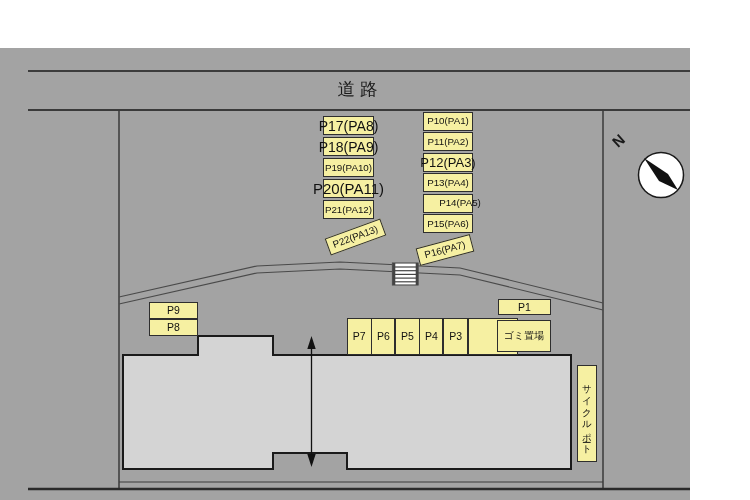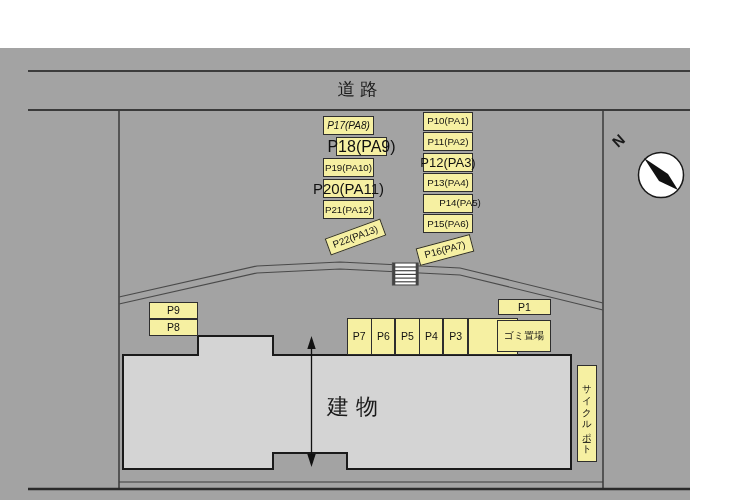--- a/index.html
+++ b/index.html
@@ -60,33 +60,32 @@
     </g>
 
     <g>
       <circle cx="661" cy="127" r="22.5" fill="#ffffff" stroke="#1a1a1a" stroke-width="1.5"></circle>
       <path d="M644,110 L668,126 L678,142 L659,133 Z" fill="#111"></path>
     </g>
   </svg>
 
   <div class="lbl road-lbl" style="left:310px;top:29px;">道路</div>
   <div class="lbl road-lbl" style="left:308px;top:455px;">道路</div>
-  <div class="lbl building-lbl" style="left:316px;top:344px;">建物</div>
   <div class="lbl north-lbl" style="left:613px;top:84px;">N</div>
 
   <div>
       <div class="stall" style="left: 423px; top: 63.5px; width: 50px; height: 19px; font-size: 9.8px;">P10(PA1)</div>
       <div class="stall" style="left: 423px; top: 84px; width: 50px; height: 19px; font-size: 9.8px;">P11(PA2)</div>
       <div class="stall" style="left: 423px; top: 104.5px; width: 50px; height: 19px; font-size: 13px;">P12(PA3)</div>
       <div class="stall" style="left: 423px; top: 125px; width: 50px; height: 19px; font-size: 9.8px;">P13(PA4)</div>
       <div class="stall" style="left: 423px; top: 145.5px; width: 50px; height: 19px; font-size: 9.8px; padding-left: 24px;">P14(PA5)</div>
       <div class="stall" style="left: 423px; top: 166px; width: 50px; height: 19px; font-size: 9.8px;">P15(PA6)</div>
       <div class="stall" style="left: 417px; top: 193px; width: 56px; height: 18px; font-size: 9.8px; transform: rotate(-15deg);">P16(PA7)</div>
-      <div class="stall" style="left: 323px; top: 68px; width: 51px; height: 19px; font-size: 10px; font-style: italic;">P17(PA8)</div>
-      <div class="stall" style="left: 336px; top: 89px; width: 51px; height: 19px; font-size: 16px;">P18(PA9)</div>
+      <div class="stall" style="left: 323px; top: 68px; width: 51px; height: 19px; font-size: 14px;">P17(PA8)</div>
+      <div class="stall" style="left: 323px; top: 89px; width: 51px; height: 19px; font-size: 14px;">P18(PA9)</div>
       <div class="stall" style="left: 323px; top: 110px; width: 51px; height: 19px; font-size: 9.8px;">P19(PA10)</div>
       <div class="stall" style="left: 323px; top: 131px; width: 51px; height: 19px; font-size: 15px;">P20(PA11)</div>
       <div class="stall" style="left: 323px; top: 152px; width: 51px; height: 19px; font-size: 9.8px;">P21(PA12)</div>
       <div class="stall" style="left: 326px; top: 180px; width: 59px; height: 18px; font-size: 9.8px; transform: rotate(-20deg);">P22(PA13)</div>
       <div class="stall" style="left: 149px; top: 254px; width: 49px; height: 16.5px; font-size: 10.5px;">P9</div>
       <div class="stall" style="left: 149px; top: 271px; width: 49px; height: 16.5px; font-size: 10.5px;">P8</div>
       <div class="stall" style="left: 347px; top: 270px; width: 24.5px; height: 36.5px; font-size: 10.5px;">P7</div>
       <div class="stall" style="left: 371.3px; top: 270px; width: 24px; height: 36.5px; font-size: 10.5px;">P6</div>
       <div class="stall" style="left: 395.1px; top: 270px; width: 24.5px; height: 36.5px; font-size: 10.5px;">P5</div>
       <div class="stall" style="left: 419.4px; top: 270px; width: 24px; height: 36.5px; font-size: 10.5px;">P4</div>

